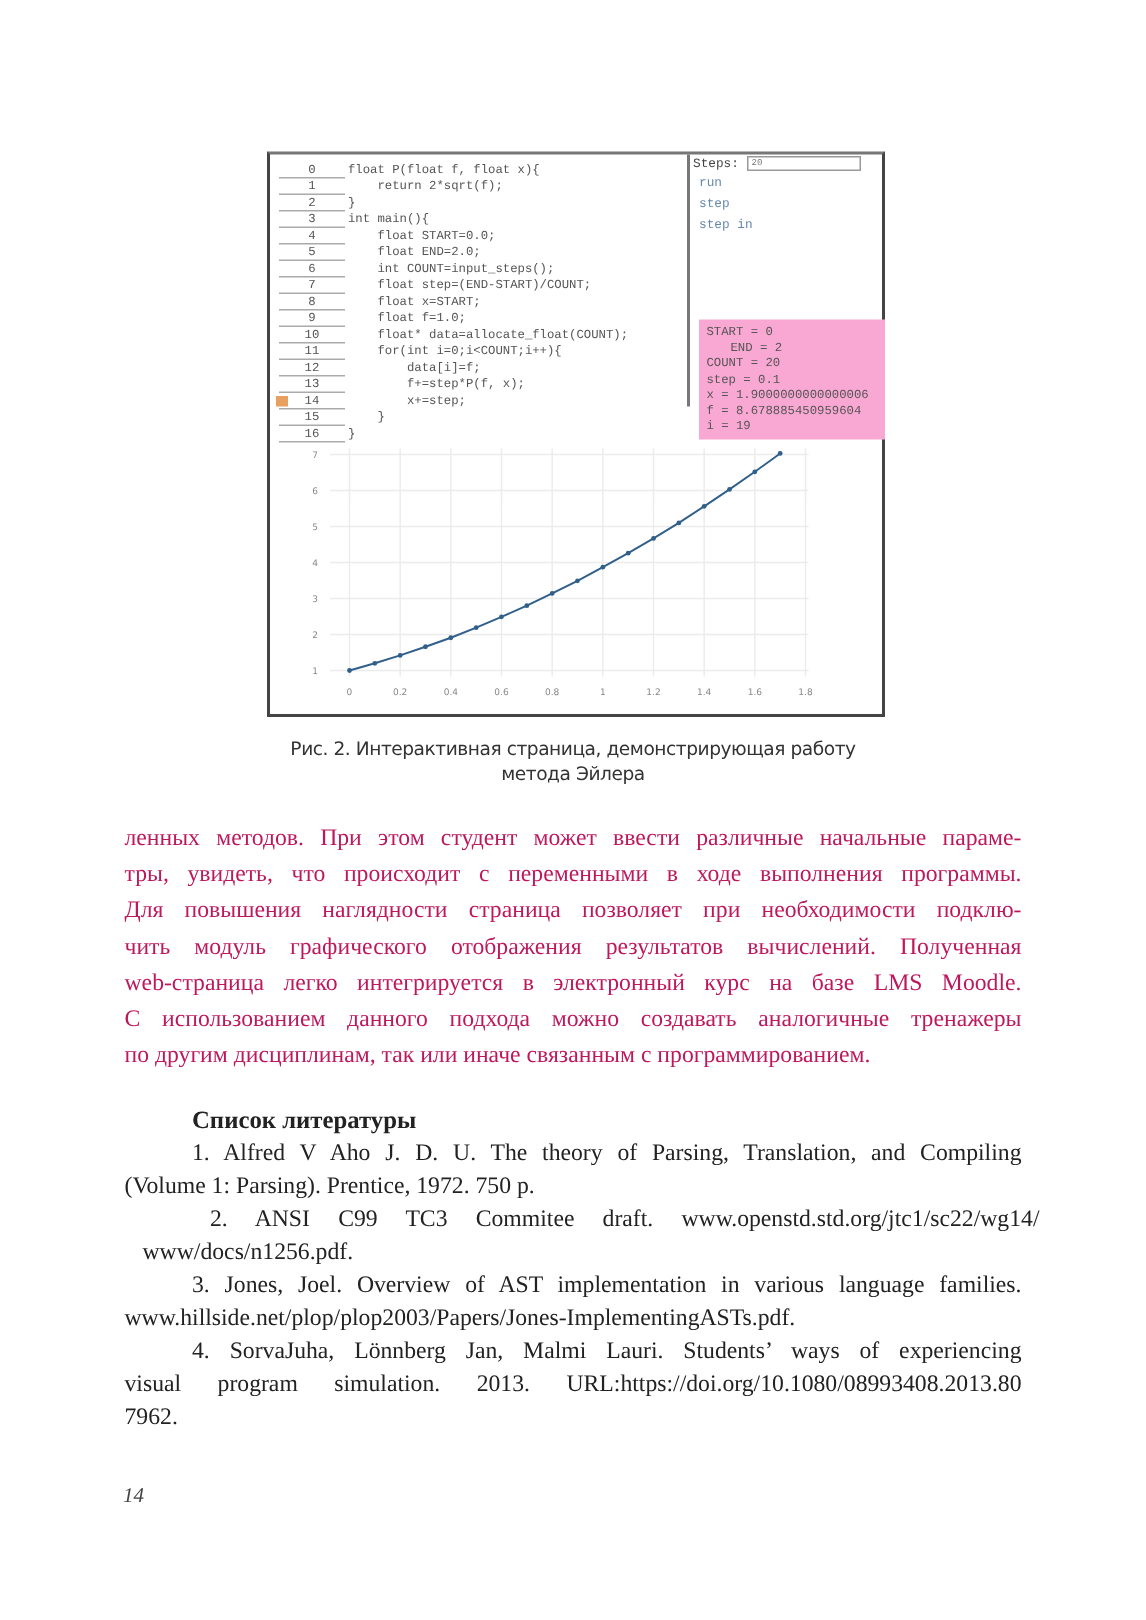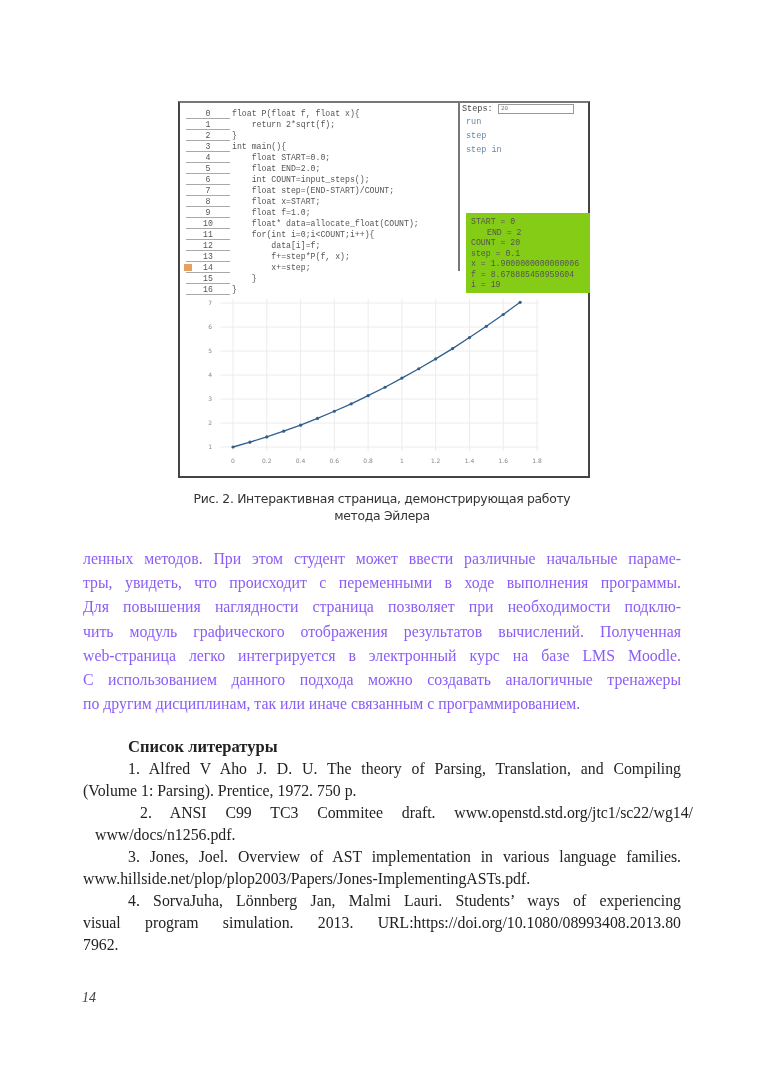--- a/index.html
+++ b/index.html
@@ -7,25 +7,25 @@
   .figure { position: absolute; left: 178px; top: 101px; width: 412px; height: 377px; border: 2px solid #444; border-top-color:#777; box-sizing: border-box; background: #fff; }
   .code-panel { position: absolute; left: 0; top: 0; width: 276px; height: 192px; }
   .code-line { position: absolute; left: 0; height: 11px; width: 276px; font-family: "Liberation Mono", monospace; font-size: 8.2px; line-height: 11px; color: #555; white-space: pre; }
   .line-no { position: absolute; left: 6px; width: 44px; text-align: center; border-bottom: 1px solid #aaa; height: 10px; color: #555; }
   .line-code { position: absolute; left: 52px; }
   .bp-marker { position: absolute; left: 4px; top: 2px; width: 8px; height: 7px; background: #e8a060; }
   .steps-panel { position: absolute; left: 278px; top: 0; width: 130px; height: 168px; border-left: 2px solid #777; }
   .steps-row { position: absolute; left: 2px; top: 1px; font-family: "Liberation Mono", monospace; font-size: 8.5px; color: #444; }
   .steps-input { position: absolute; left: 38px; top: 1px; width: 70px; height: 8px; border: 1px solid #999; font-family: "Liberation Mono", monospace; font-size: 6px; color: #777; padding: 0 2px; line-height: 8px; }
   .cmd { position: absolute; left: 6px; font-family: "Liberation Mono", monospace; font-size: 8.5px; color: #6688aa; cursor: pointer; }
-  .vars-box { position: absolute; left: 6px; top: 110px; width: 124px; height: 80px; background: #84cc16; }
+  .vars-box { position: absolute; left: 6px; top: 110px; width: 124px; height: 80px; background: #f9a8d4; }
   .var-line { position: absolute; left: 5px; font-family: "Liberation Mono", monospace; font-size: 8.2px; color: #555; white-space: pre; }
   .chart { position: absolute; left: 0; top: 190px; width: 408px; height: 183px; }
   .caption { position: absolute; left: 150px; top: 490px; width: 464px; text-align: center; font-family: "DejaVu Sans", sans-serif; font-size: 12.4px; line-height: 17px; color: #333; letter-spacing: -0.3px; }
-  .para { position: absolute; left: 83px; width: 598px; font-size: 15.8px; line-height: 24.2px; text-align: justify; color: #8b5cf6; }
+  .para { position: absolute; left: 83px; width: 598px; font-size: 15.8px; line-height: 24.2px; text-align: justify; color: #be185d; }
   .para .ln { display: block; text-align: justify; text-align-last: justify; white-space: nowrap; }
   .para .ln.last { text-align-last: left; }
   .refs-title { position: absolute; left: 128px; top: 737px; font-size: 16.5px; font-weight: bold; color: #222; text-align: right; }
   .ref { position: absolute; left: 83px; width: 598px; font-size: 15.8px; line-height: 22px; color: #222; }
   .ref .ln { display: block; white-space: nowrap; text-align: justify; text-align-last: justify; }
   .ref .ln.first { padding-left: 45px; font-family: Liberation Serif, serif; }
   .ref .ln.last { text-align-last: left; }
   .page-no { position: absolute; left: 82px; top: 990px; font-size: 14px; font-style: italic; color: #444; }
 </style>
 </head>

